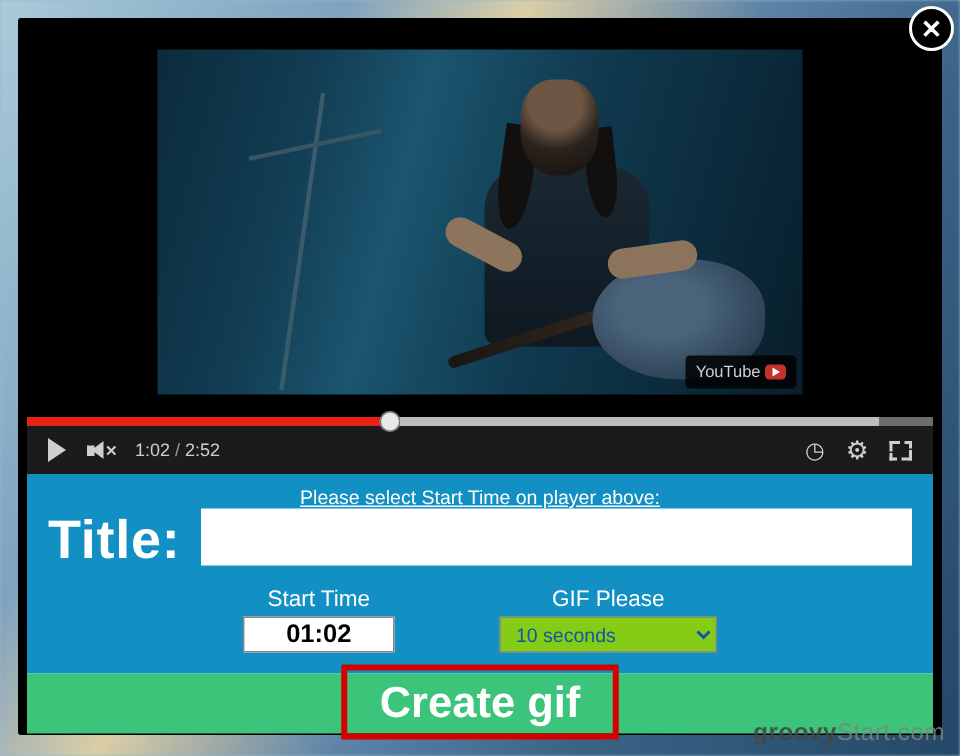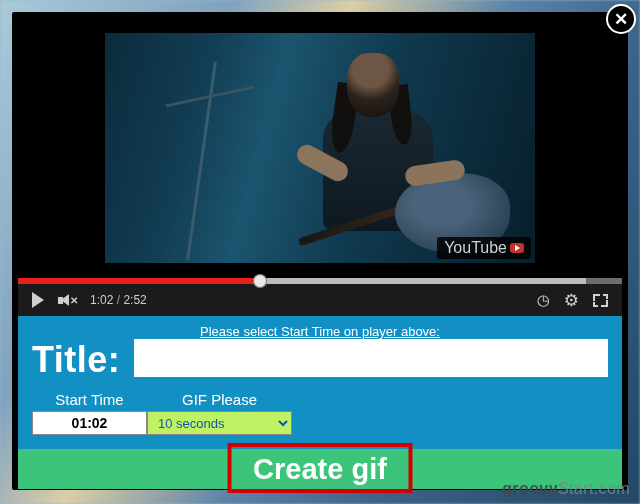--- a/index.html
+++ b/index.html
@@ -37,21 +37,21 @@
   .arm-l{position:absolute;left:20px;top:100px;width:55px;height:20px;border-radius:12px;
          background:#8c745d;transform:rotate(28deg)}
   .arm-r{position:absolute;left:130px;top:110px;width:60px;height:20px;border-radius:12px;
          background:#8b735c;transform:rotate(-8deg)}
   .guitar-body{position:absolute;left:120px;top:120px;width:115px;height:80px;border-radius:50% 42% 46% 50%;
                background:radial-gradient(ellipse at 40% 40%,#4a637a 0 30%,#2f4558 70%,#1a2b3b 100%)}
   .guitar-neck{position:absolute;left:20px;top:160px;width:165px;height:8px;border-radius:4px;
                background:linear-gradient(90deg,#1a1612,#3a2f24);transform:rotate(-18deg)}
   .yt-badge{position:absolute;right:4px;bottom:4px;height:22px;padding:0 7px;
             background:rgba(0,0,0,.82);border-radius:3px;display:flex;align-items:center;gap:3px}
-  .yt-badge span{color:#cfcfcf;font-size:16px}
+  .yt-badge span{color:#cfcfcf;font-size:11px}
   .yt-dot{width:14px;height:10px;background:#c4302b;border-radius:3px;position:relative}
   .yt-dot:after{content:"";position:absolute;left:5px;top:2px;border-left:5px solid #fff;
                 border-top:3px solid transparent;border-bottom:3px solid transparent}
 
   
   .player{height:38px;background:#1b1b1b;position:relative}
   .track{position:absolute;left:0;right:0;top:0;height:6px;background:#6d6d6d}
   .loaded{position:absolute;left:0;top:0;height:6px;background:#bcbcbc;width:94%}
   .played{position:absolute;left:0;top:0;height:6px;background:#e62117;width:40%}
   .thumb{position:absolute;top:-4px;left:calc(40% - 7px);width:14px;height:14px;border-radius:50%;
@@ -77,26 +77,26 @@
   .ftr,.fbl{position:absolute;width:5px;height:5px;border:2px solid #cfcfcf}
   .ftr{right:0;top:0;border-left:none;border-bottom:none}
   .fbl{left:0;bottom:0;border-right:none;border-top:none}
 
   
   .panel{background:#1290c4;padding:8px 14px 14px;color:#fff}
   .instr{text-align:center;color:#fff;font-size:13px;text-decoration:underline;margin-bottom:0}
   .title-row{display:flex;align-items:flex-start;gap:14px;margin-bottom:10px}
   .title-row label{font-size:36px;font-weight:bold;letter-spacing:.5px}
   .title-row input{flex:1;height:38px;background:#fff;border:none;font-size:18px;padding:0 8px}
-  .opts{display:flex;justify-content:flex-start;}
+  .opts{display:flex;justify-content:center;gap:70px}
   .opt{display:flex;flex-direction:column;align-items:center;gap:3px}
   .opt-label{font-size:15px}
-  .opt input{width:115px;height:24px;border:1px solid #888;text-align:center;font-weight:bold;
-             font-size:14px;background:#fff}
-  .opt select{width:145px;height:24px;border:1px solid #888;font-size:13px;padding:0 6px;background:#bef264;
+  .opt input{width:101px;height:24px;border:1px solid #888;text-align:center;font-weight:bold;
+             font-size:17px;background:#fff}
+  .opt select{width:145px;height:24px;border:1px solid #888;font-size:13px;padding:0 6px;background:#84cc16;
               color:#1155aa}
 
   
   .create-bar{background:#3bc47a;height:40px;position:relative}
   .create-btn{position:absolute;left:50%;top:50%;transform:translate(-50%,-50%);
               display:flex;align-items:center;justify-content:center;width:180px;height:36px;
               color:#fff;font-size:29px;font-weight:bold;cursor:pointer}
   .highlight{position:absolute;left:50%;transform:translateX(-50%);top:-6px;width:185px;height:50px;
              border:4px solid #d40000;pointer-events:none}
 

